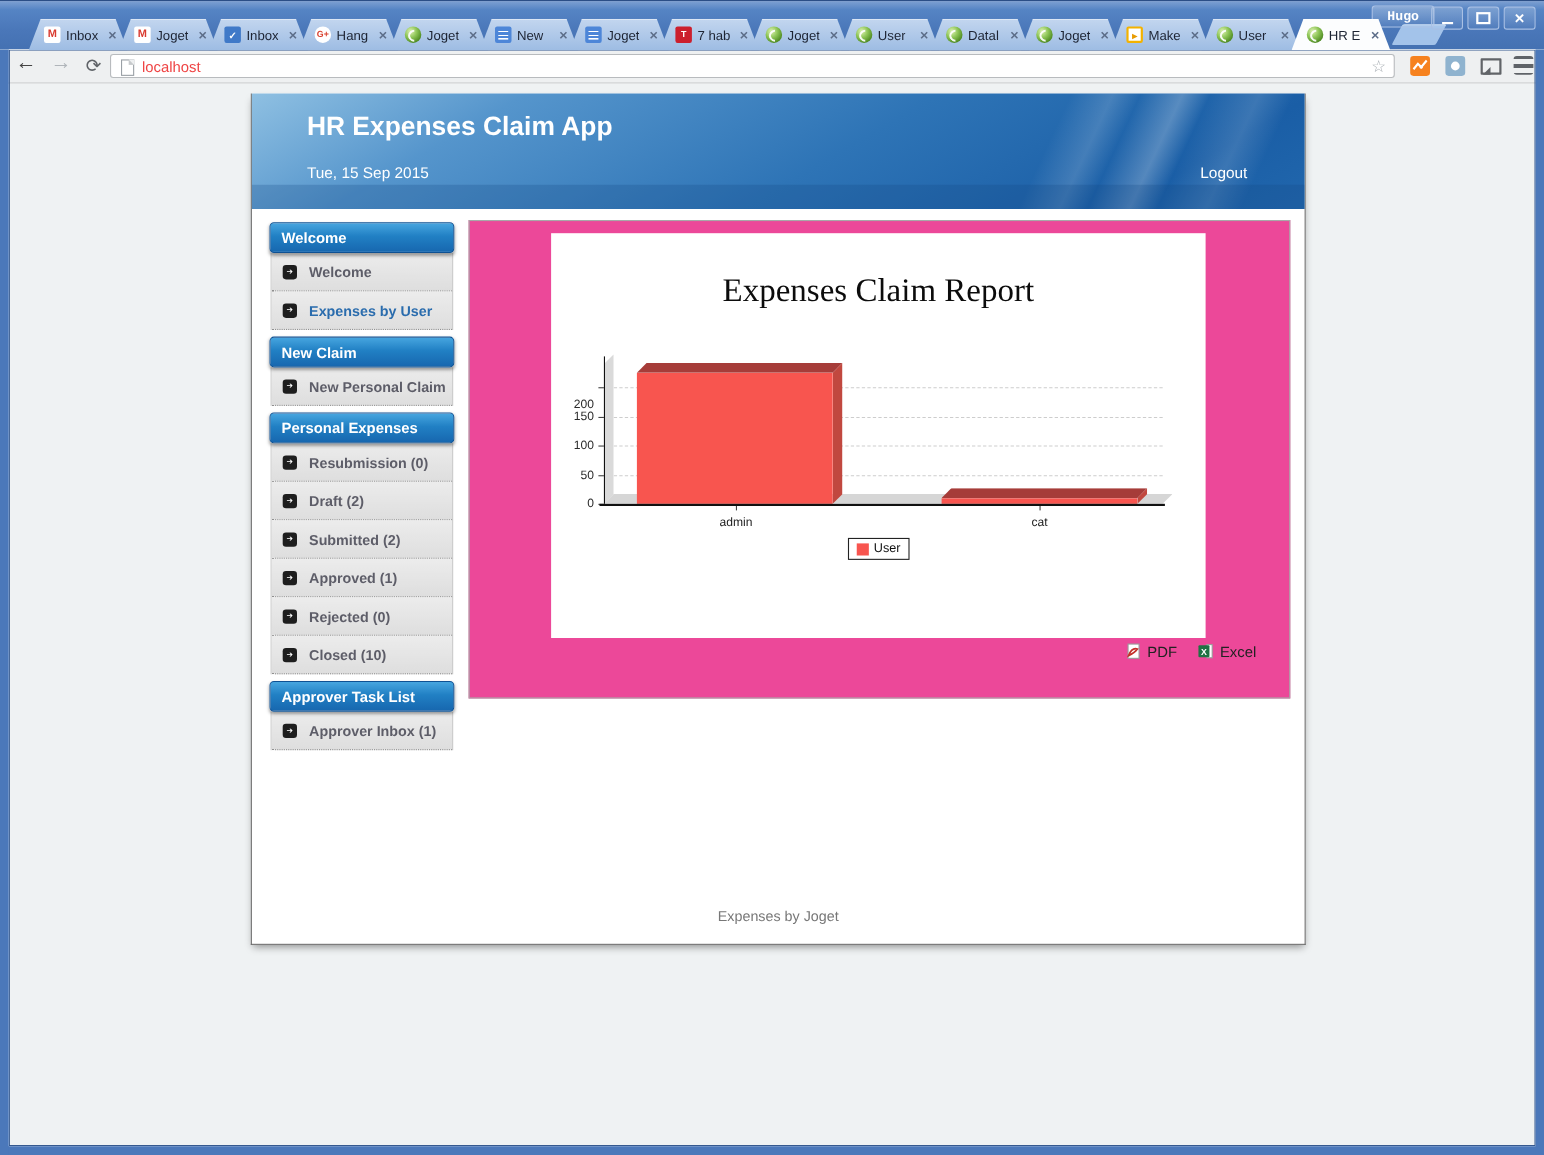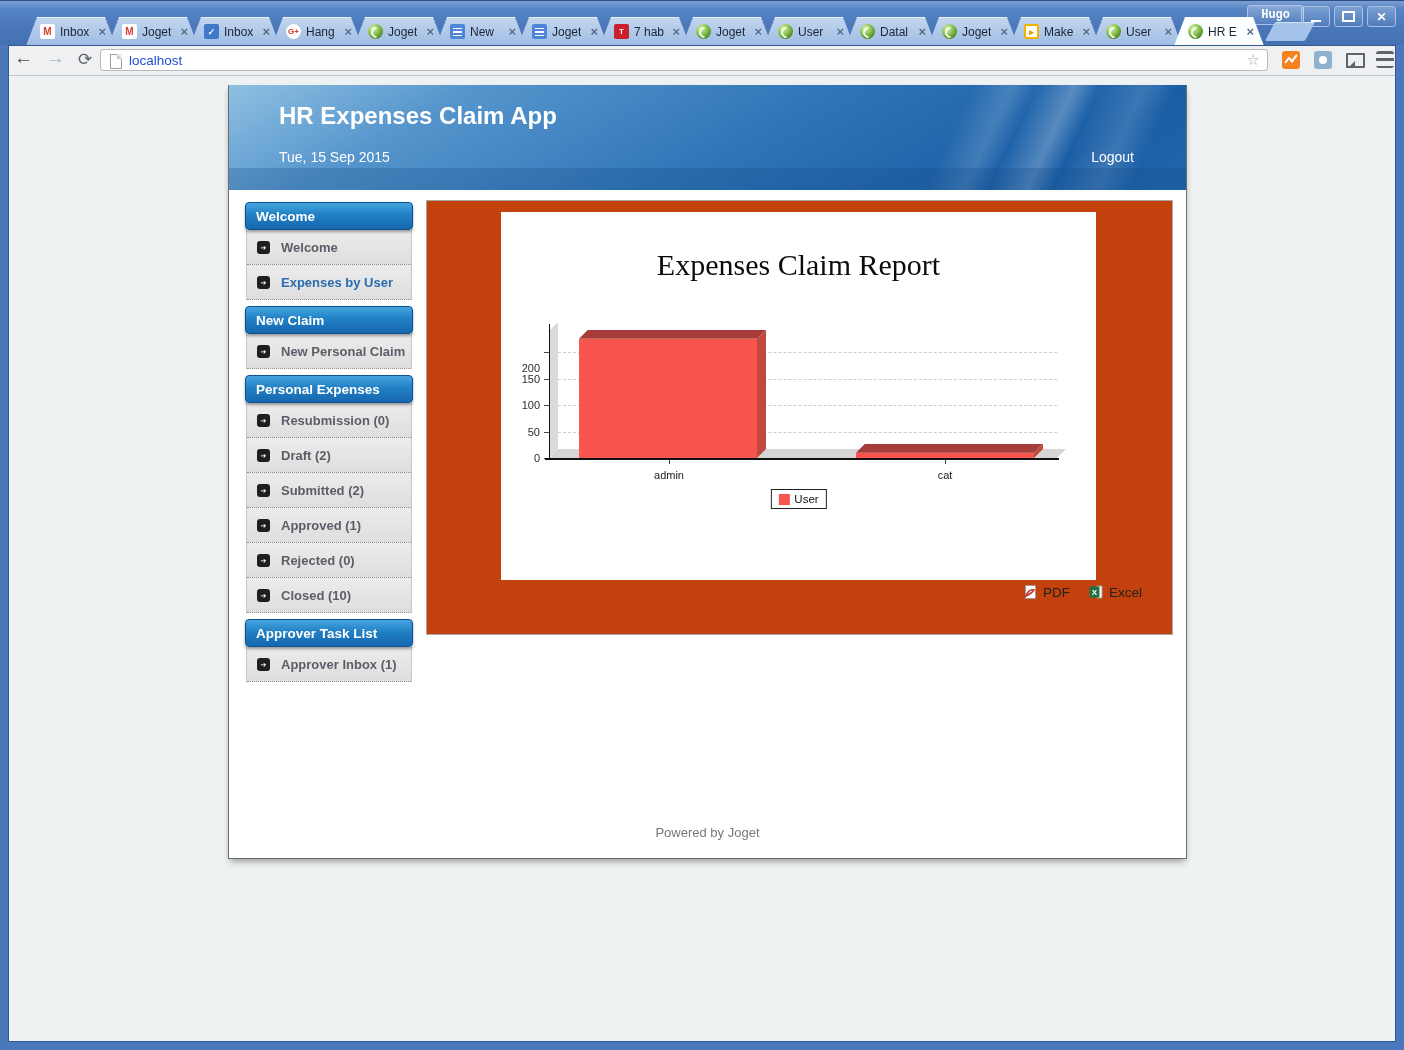--- a/index.html
+++ b/index.html
@@ -42,21 +42,21 @@
   .glyph-close{color:#fff;font-size:12px;font-weight:bold;line-height:12px;}
 
   .toolbar{position:absolute;left:0;top:45px;width:100%;height:31px;background:#eef0f1;
     border-bottom:1px solid #c3c6c8;box-sizing:border-box;}
   .nav-glyph{position:absolute;top:2px;font-size:19px;color:#5f6368;}
   .urlbar{position:absolute;left:100px;right:136px;top:4px;height:22px;background:#fff;
     border:1px solid #b8bbbe;border-radius:3px;display:flex;align-items:center;padding:0 28px 0 28px;box-sizing:border-box;}
   .doc-icon{position:absolute;left:9px;top:4px;width:10px;height:13px;background:#fff;border:1px solid #9aa0a6;}
   .doc-icon::after{content:"";position:absolute;right:-1px;top:-1px;border-style:solid;border-width:0 5px 5px 0;
     border-color:transparent #eef0f1 #c7cacc transparent;}
-  .url-host{font-size:13.5px;color:#1d4ed8;white-space:nowrap;}
+  .url-host{font-size:13.5px;color:#ef4444;white-space:nowrap;}
   .url-path{font-size:13.5px;color:#8a8f94;white-space:nowrap;overflow:hidden;}
   .star-icon{position:absolute;right:7px;top:1px;font-size:15px;color:#a5abb1;}
   .ext{position:absolute;top:6px;width:18px;height:18px;border-radius:3px;}
   .ext-analytics{right:104px;background:#f6821f;}
   .ext-analytics svg{position:absolute;left:2px;top:2px;}
   .ext-camera{right:72px;background:#8fb3cf;}
   .ext-camera::after{content:"";position:absolute;left:5px;top:5px;width:8px;height:8px;border-radius:50%;background:#fff;}
   .ext-cast{right:40px;background:transparent;}
   .ext-cast::before{content:"";position:absolute;left:0;top:2px;width:15px;height:11px;border:2px solid #616468;border-radius:1px;}
   .ext-cast::after{content:"";position:absolute;left:2px;bottom:1px;border-style:solid;border-width:0 0 7px 7px;
@@ -88,21 +88,21 @@
     box-sizing:border-box;box-shadow:0 2px 3px rgba(0,0,0,.35);position:relative;z-index:2;}
   .side-items{border-left:1px solid #c6c6c6;border-right:1px solid #c6c6c6;margin:0 1px;}
   .side-item{height:35px;display:flex;align-items:center;gap:11px;padding-left:10px;
     background:linear-gradient(#ececec,#dedede);border-bottom:1px dotted #8f8f8f;box-sizing:border-box;}
   .side-icon{width:13px;height:13px;background:#1e1e1e;border-radius:3px;flex:0 0 auto;
     display:flex;align-items:center;justify-content:center;}
   .side-icon::after{content:"\2794";color:#fff;font-size:7px;line-height:7px;}
   .side-label{font-size:13px;font-weight:bold;color:#5d5d68;}
   .side-item.active .side-label{color:#2a6cad;}
 
-  .content-panel{position:absolute;left:197px;top:115px;width:747px;height:435px;background:#c2410c;
+  .content-panel{position:absolute;left:197px;top:115px;width:747px;height:435px;background:#ec4899;
     border:1px solid #a8a8a8;box-sizing:border-box;}
   .chart-box{position:absolute;left:74px;top:11px;width:595px;height:368px;background:#fff;}
   .chart-title{position:absolute;left:0;top:36px;width:100%;text-align:center;
     font-family:"Liberation Serif",serif;font-size:30px;color:#0c0c0c;}
   .plot{position:absolute;left:0;top:0;width:100%;height:100%;}
   .grid-line{position:absolute;border-top:1px dashed #cdcdcd;height:0;}
   .ytick-label{position:absolute;width:34px;text-align:right;font-size:11px;color:#2b2b2b;}
   .tick-dash{position:absolute;width:5px;height:1px;background:#444;}
   .cat-tick{position:absolute;width:1px;height:4px;background:#444;}
   .xcat-label{position:absolute;font-size:11px;color:#222;transform:translateX(-50%);}
@@ -355,18 +355,18 @@
           <span class="export-gap"></span>
           <svg width="16" height="16" viewBox="0 0 16 16">
               <rect x="9" y="2" width="5" height="12" fill="#fff" stroke="#9a9a9a"></rect>
               <rect x="1.5" y="2.5" width="10" height="11" rx="1" fill="#1f7244"></rect>
               <text x="6.5" y="11" font-size="8" fill="#fff" text-anchor="middle" font-family="Liberation Sans, sans-serif" font-weight="bold">X</text>
             </svg>
           <span class="export-label">Excel</span>
         </div>
       </div>
 
-      <div class="page-footer">Powered by Joget</div>
+      <div class="page-footer">Expenses by Joget</div>
     </div>
   </div>
 
   <div class="frame"></div>
 </div>
 
 </body></html>

